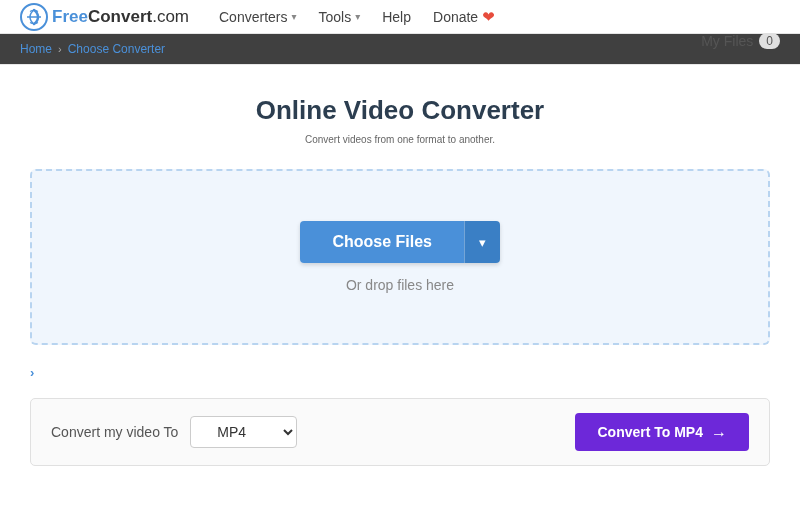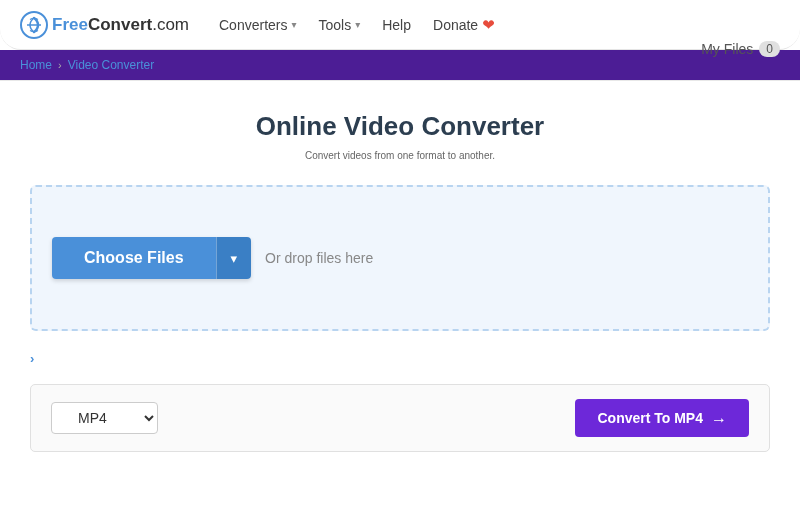--- a/index.html
+++ b/index.html
@@ -3,24 +3,23 @@
   <meta charset="utf-8">
   <style>
     * { box-sizing: border-box; margin: 0; padding: 0; }
     body { font-family: Arial, Helvetica, sans-serif; background: #fff; color: #333; font-size: 14px; }
 
     
     .header {
       display: flex;
       align-items: center;
       padding: 16px 20px;
-      height: 50px;
+      height: 34px;
       border-bottom: 1px solid #e5e5e5;
       background: #fff;
-      border-radius: 21px;
     }
     .logo-area {
       display: flex;
       align-items: center;
       gap: 4px;
       margin-right: 30px;
       text-decoration: none;
     }
     .logo-icon {
       width: 28px;
@@ -68,21 +67,21 @@
       background: #e0e0e0;
       border-radius: 10px;
       padding: 1px 7px;
       font-size: 12px;
       color: #555;
     }
 
     
     .breadcrumb {
       padding: 8px 20px;
-      background: #4c1d95;
+      background: #404040;
       border-bottom: 1px solid #e8e8e8;
       font-size: 12px;
       color: #888;
       display: flex;
       align-items: center;
       gap: 6px;
     }
     .breadcrumb a { color: #4a90d9; text-decoration: none; }
     .breadcrumb-sep { color: #aaa; font-size: 11px; }
 
@@ -107,21 +106,21 @@
       margin-bottom: 24px;
     }
 
     
     .drop-zone {
       border: 2px dashed #b8d4f0;
       border-radius: 6px;
       background: #f0f6fd;
       padding: 50px 20px;
       display: flex;
-      flex-direction: row;
+      flex-direction: column;
       align-items: center;
       gap: 14px;
       margin-bottom: 20px;
     }
 
     .choose-files-group {
       display: flex;
       align-items: stretch;
       border-radius: 4px;
       overflow: hidden;
@@ -249,21 +248,21 @@
 
   <div class="my-files">
     <span>My Files</span>
     <span class="my-files-badge">0</span>
   </div>
 </header>
 
 <div class="breadcrumb">
   <a href="#">Home</a>
   <span class="breadcrumb-sep">›</span>
-  <a href="#">Video Converter</a>
+  <a href="#">Choose Converter</a>
 </div>
 
 <div class="main">
   <h1 class="page-title">Online Video Converter</h1>
   <p class="page-subtitle">Convert videos from one format to another.</p>
 
   <div class="drop-zone">
     <div class="choose-files-group">
       <button class="choose-files-btn">Choose Files</button>
       <button class="choose-files-dropdown">
@@ -273,20 +272,21 @@
     <span class="drop-hint">Or drop files here</span>
   </div>
 
   <div class="advanced-settings">
     <div class="advanced-toggle">
       <span class="toggle-chevron">›</span>
     </div>
   </div>
 
   <div class="convert-bar">
+    <span class="convert-label">Convert my video To</span>
     <select class="format-select">
       <option>MP4</option>
       <option>AVI</option>
       <option>MOV</option>
       <option>MKV</option>
       <option>WMV</option>
       <option>FLV</option>
       <option>WebM</option>
       <option>GIF</option>
     </select>

